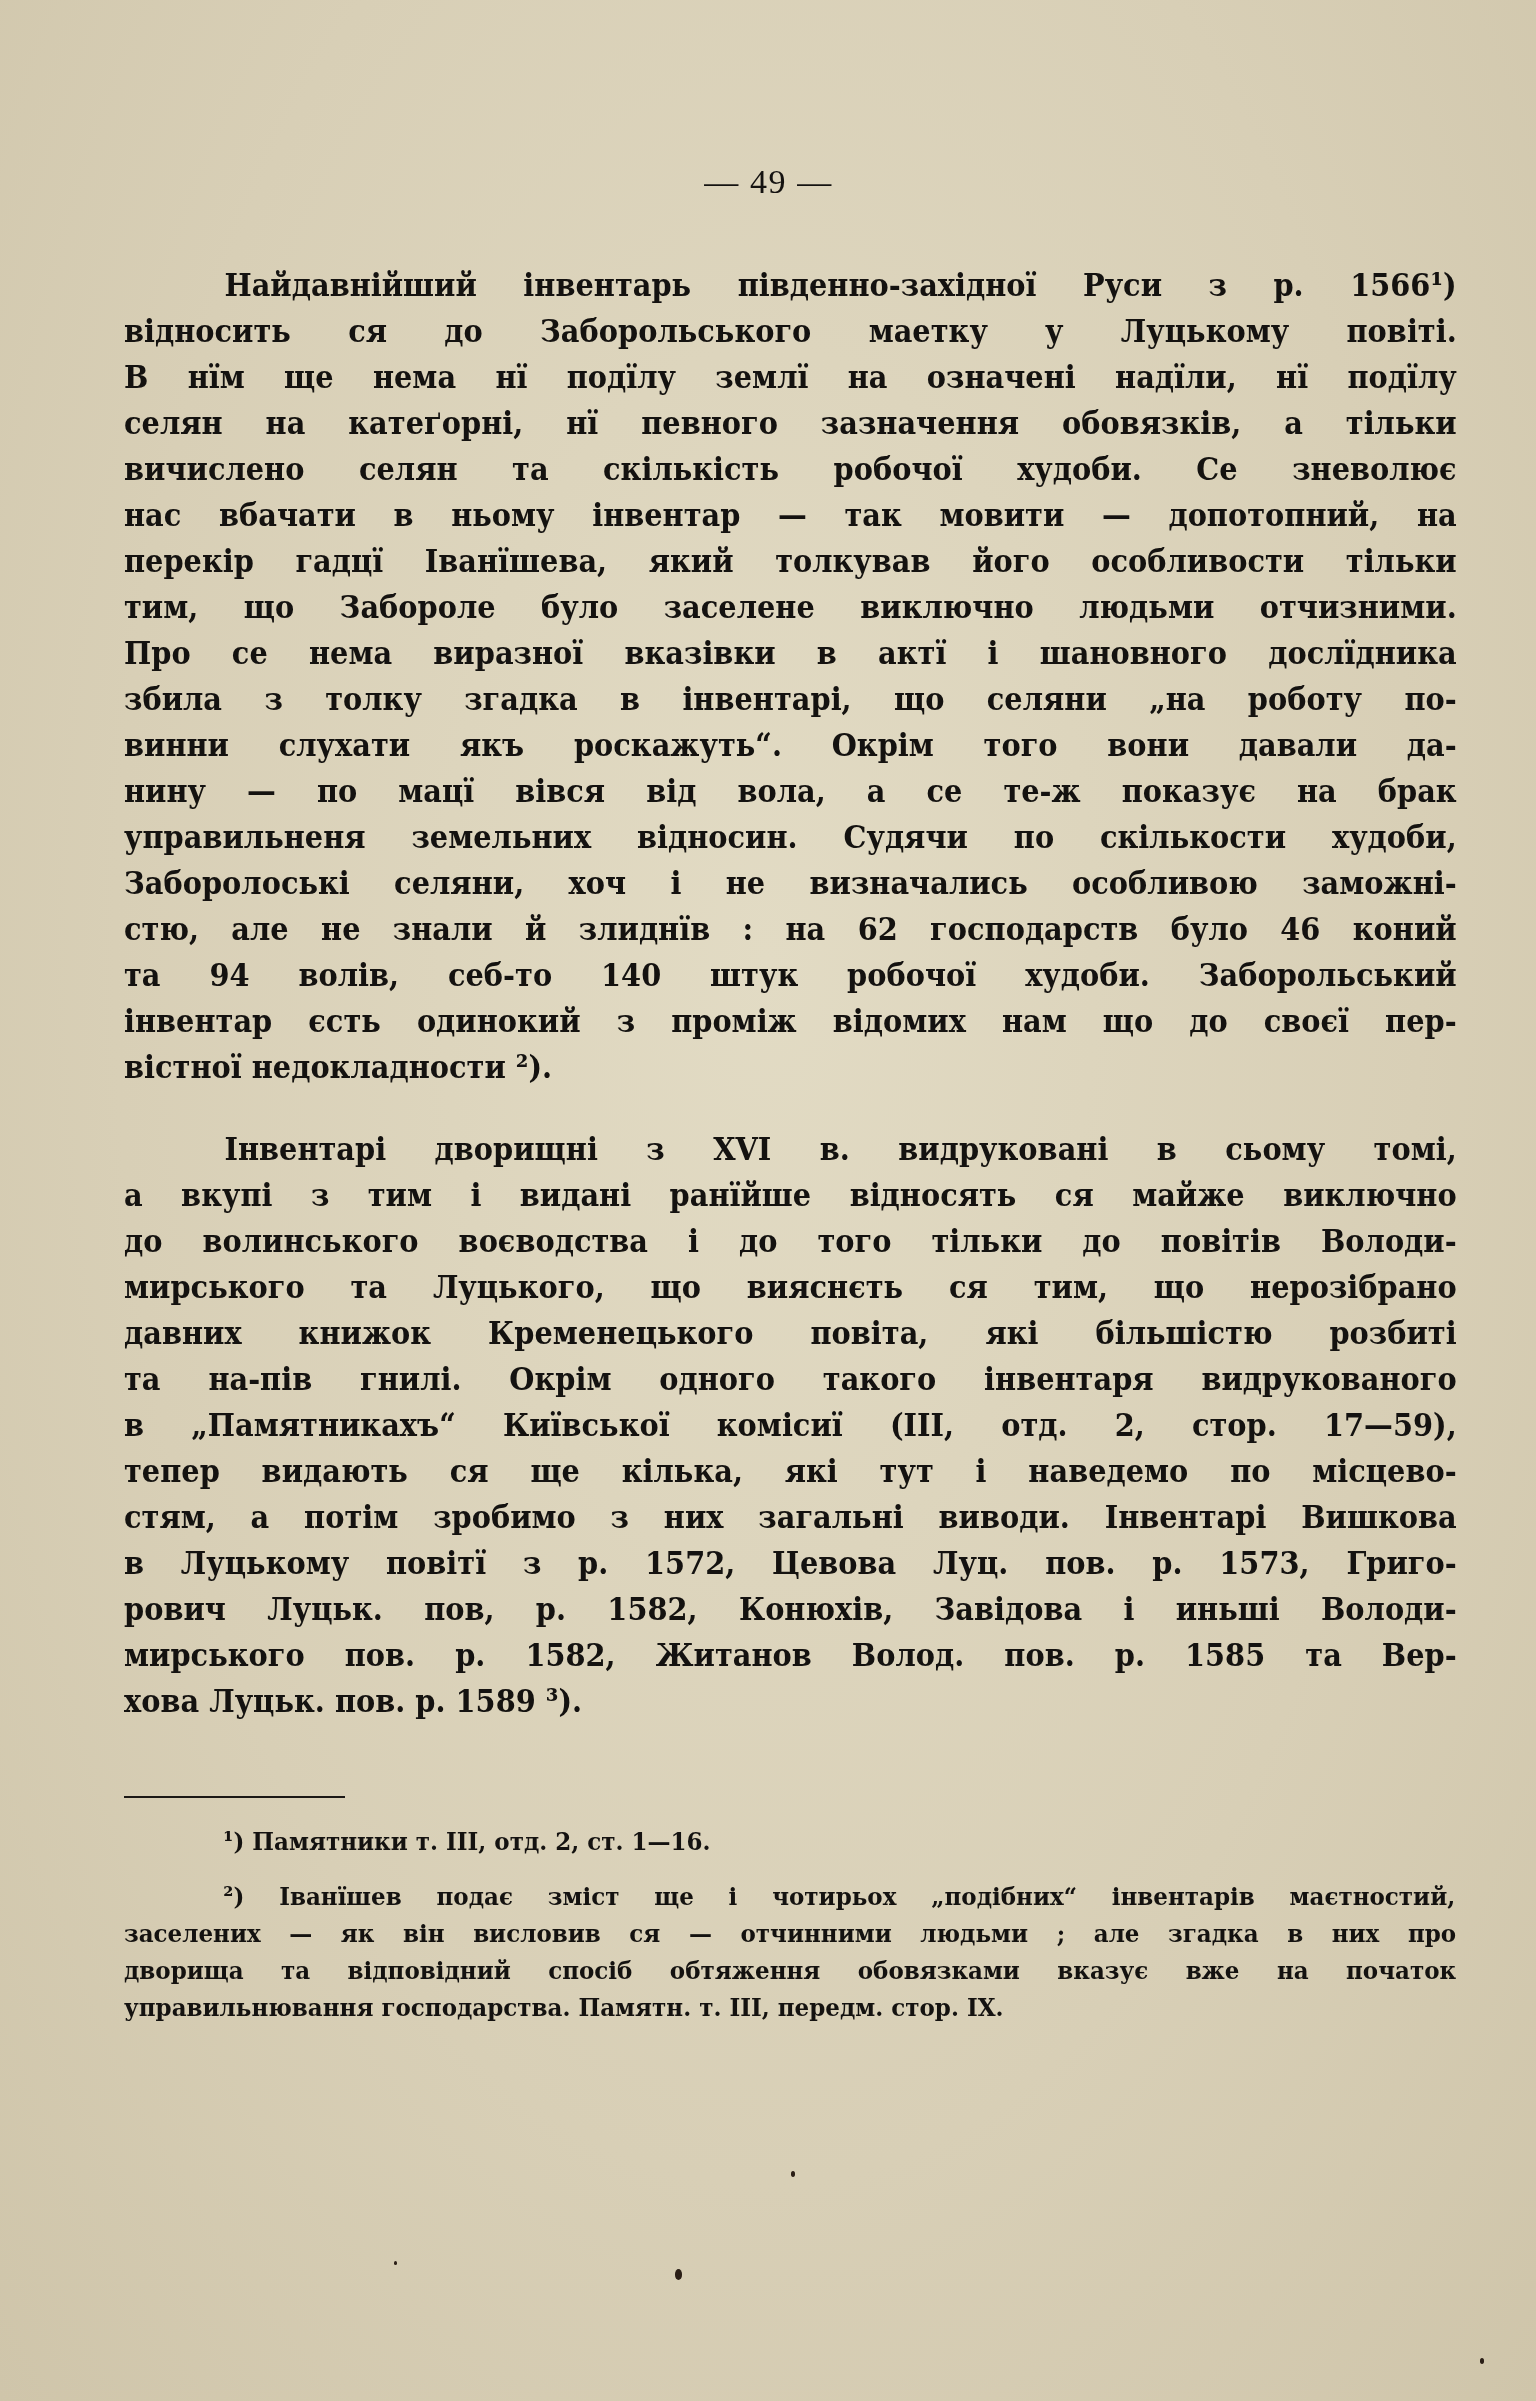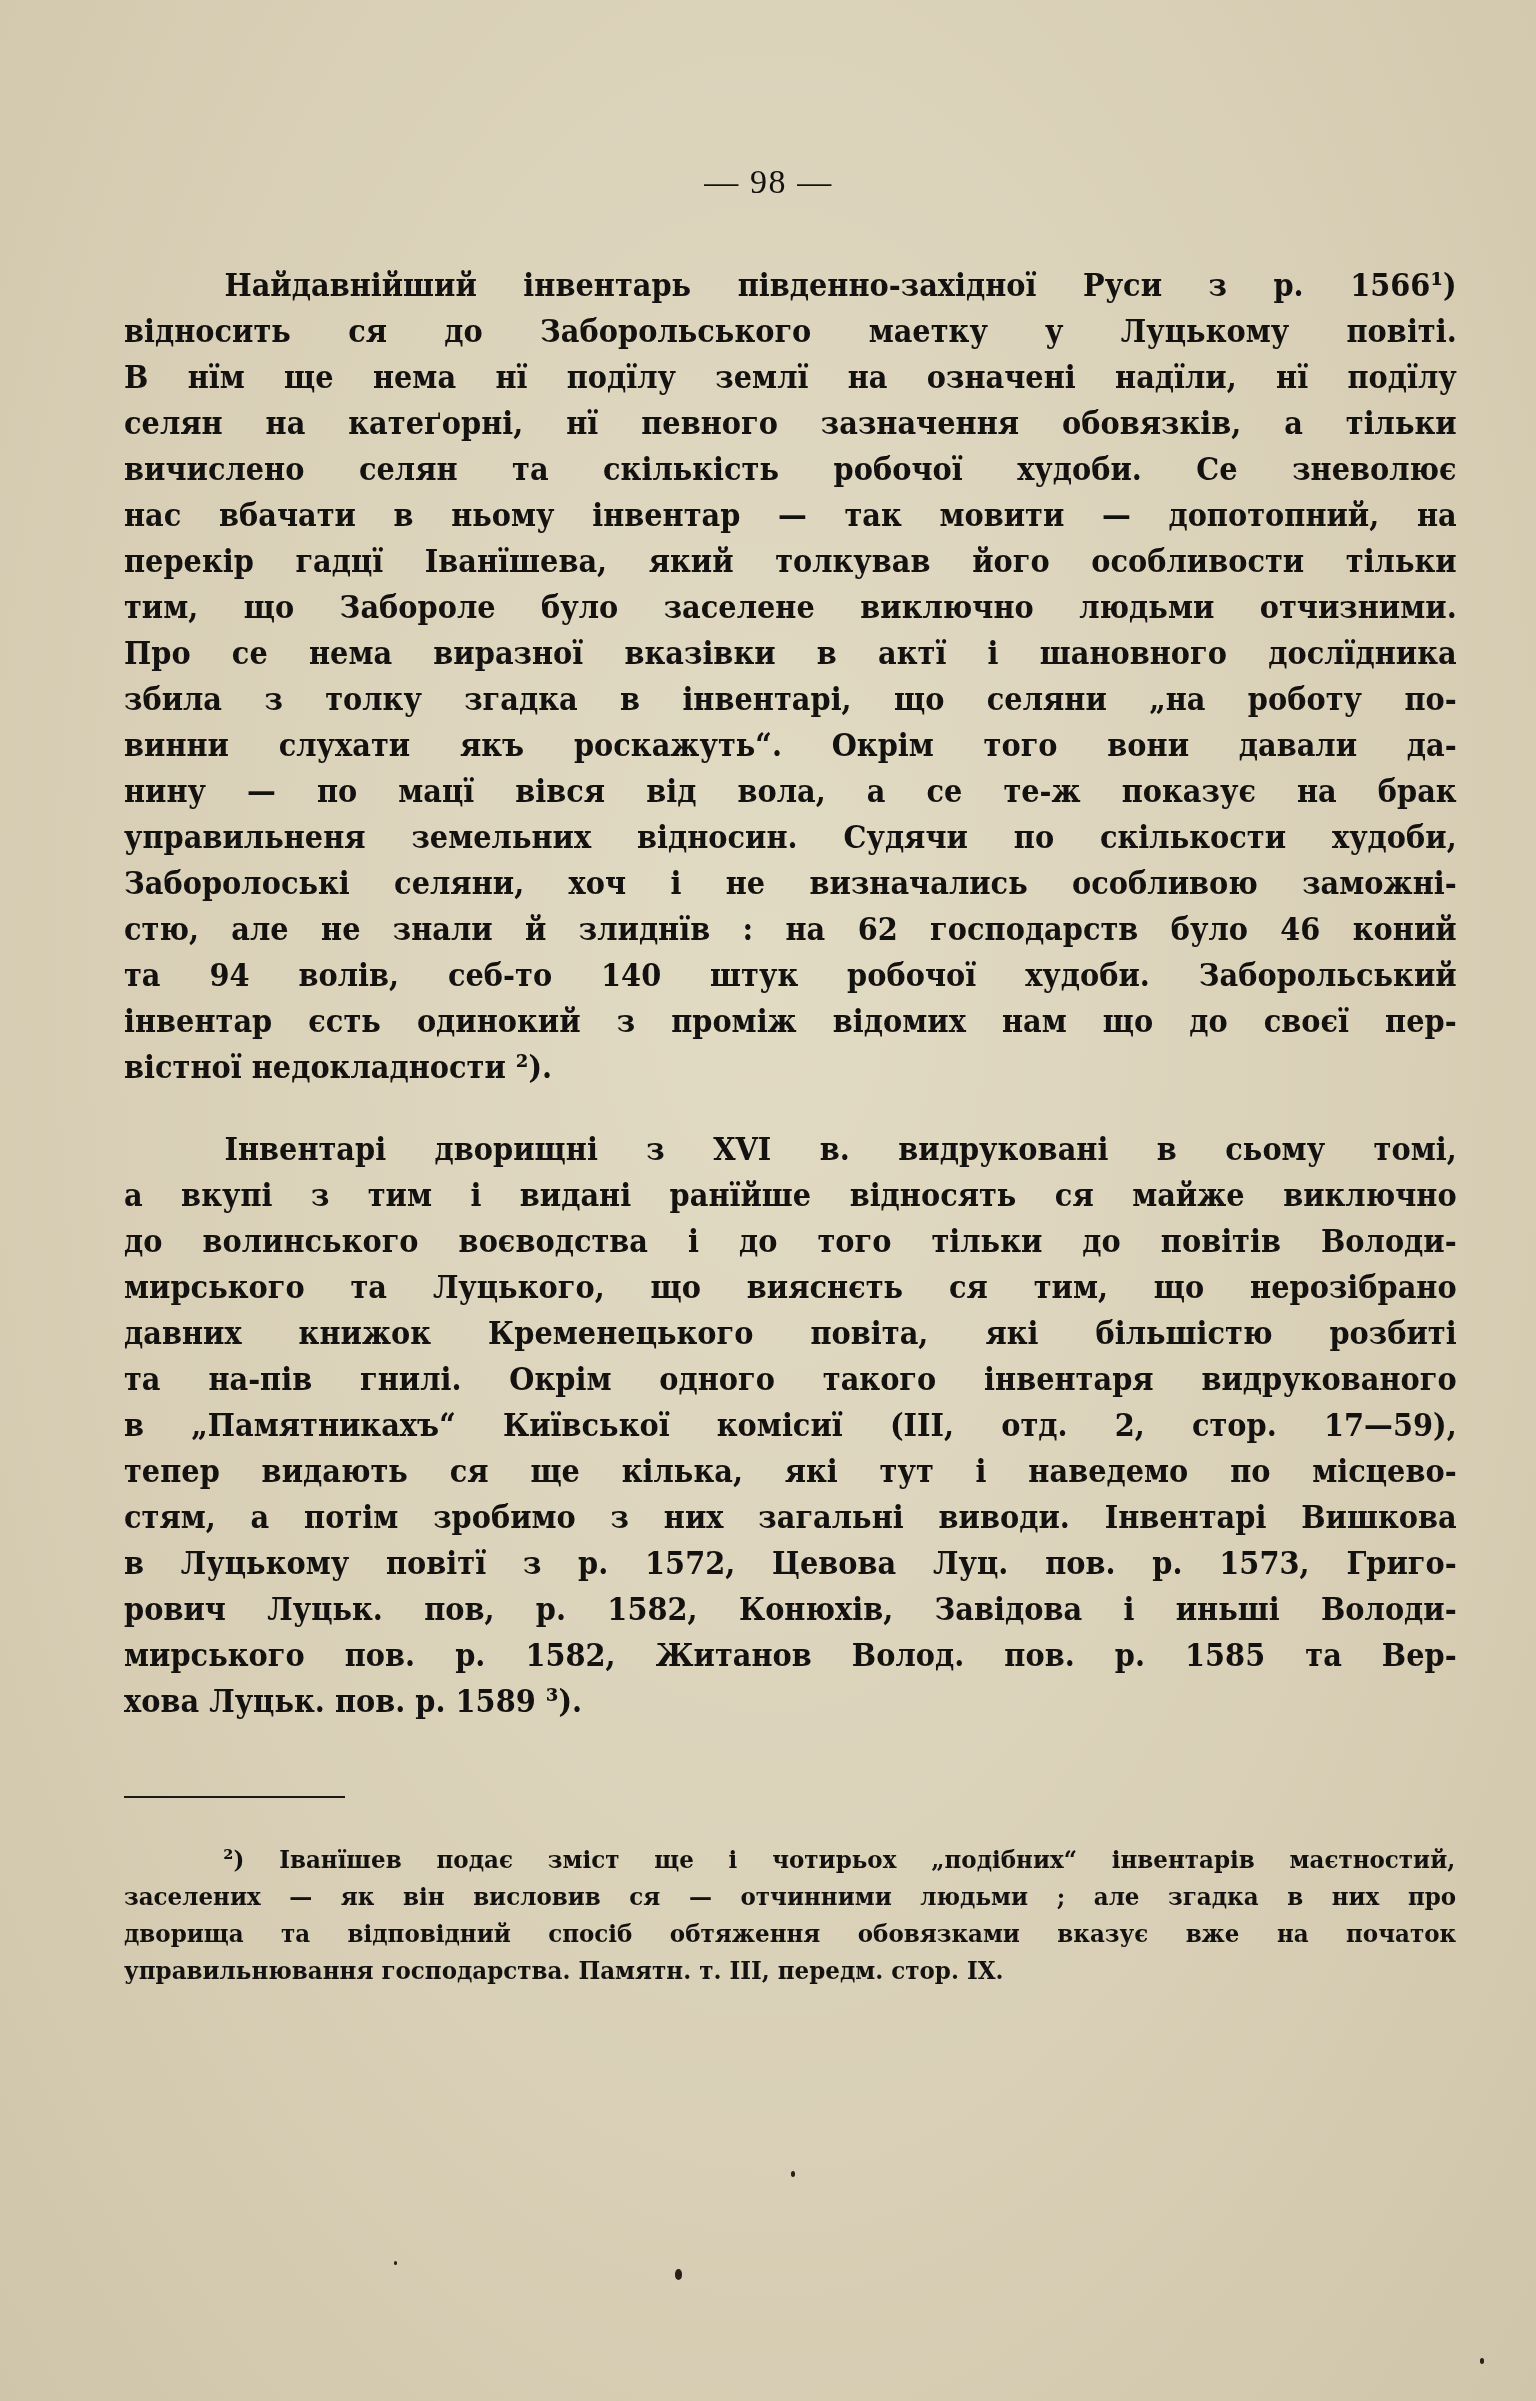--- a/index.html
+++ b/index.html
@@ -100,21 +100,21 @@
       position: absolute;
       background: #2a1e16;
       border-radius: 50%;
     }
   </style>
 </head>
 <body>
 
 <div class="page">
 
-  <div class="page-number">— 98 —</div>
+  <div class="page-number">— 49 —</div>
 
   <div class="body-text">
     <div>
       <span class="line indent">Найдавнійший інвентарь південно-західної Руси з р. 1566¹)</span>
       <span class="line">відносить ся до Заборольського маетку у Луцькому повіті.</span>
       <span class="line">В нїм ще нема нї подїлу землї на означені надїли, нї подїлу</span>
       <span class="line">селян на катеґорні, нї певного зазначення обовязків, а тільки</span>
       <span class="line">вичислено селян та скількість робочої худоби. Се зневолює</span>
       <span class="line">нас вбачати в ньому інвентар — так мовити — допотопний, на</span>
       <span class="line">перекір гадцї Іванїшева, який толкував його особливости тільки</span>
@@ -146,20 +146,23 @@
       <span class="line">в Луцькому повітї з р. 1572, Цевова Луц. пов. р. 1573, Григо-</span>
       <span class="line">рович Луцьк. пов, р. 1582, Конюхів, Завідова і иньші Володи-</span>
       <span class="line">мирського пов. р. 1582, Житанов Волод. пов. р. 1585 та Вер-</span>
       <span class="line last">хова Луцьк. пов. р. 1589 ³).</span>
     </div>
   </div>
 
   <div class="footnote-rule"></div>
 
   <div class="footnotes">
+    <div>
+      <span class="fn-line indent last">¹) Памятники т. III, отд. 2, ст. 1—16.</span>
+    </div>
     <div class="fn-gap"></div>
     <div>
       <span class="fn-line indent">²) Іванїшев подає зміст ще і чотирьох „подібних“ інвентарів маєтностий,</span>
       <span class="fn-line">заселених — як він висловив ся — отчинними людьми ; але згадка в них про</span>
       <span class="fn-line">дворища та відповідний спосіб обтяження обовязками вказує вже на початок</span>
       <span class="fn-line last">управильнювання господарства. Памятн. т. III, передм. стор. IX.</span>
     </div>
     <div class="fn-gap"></div>
   </div>
 

